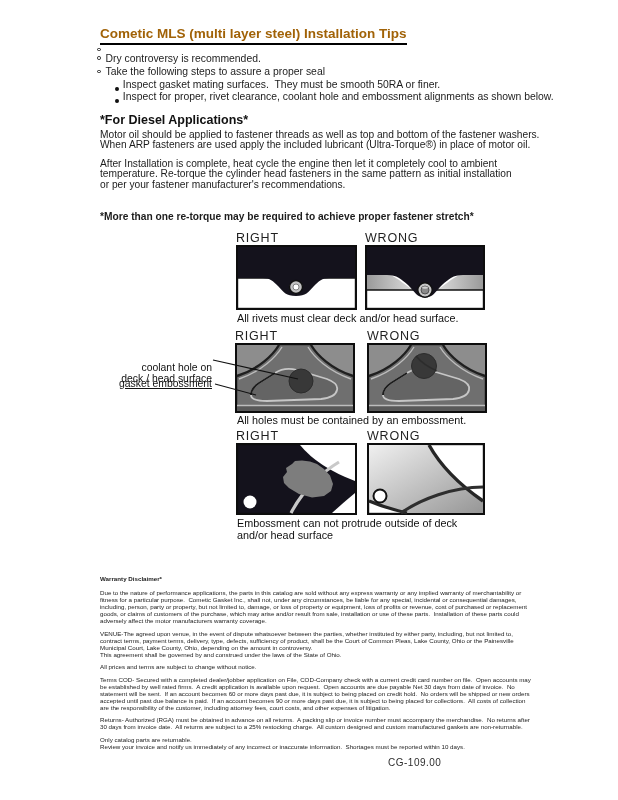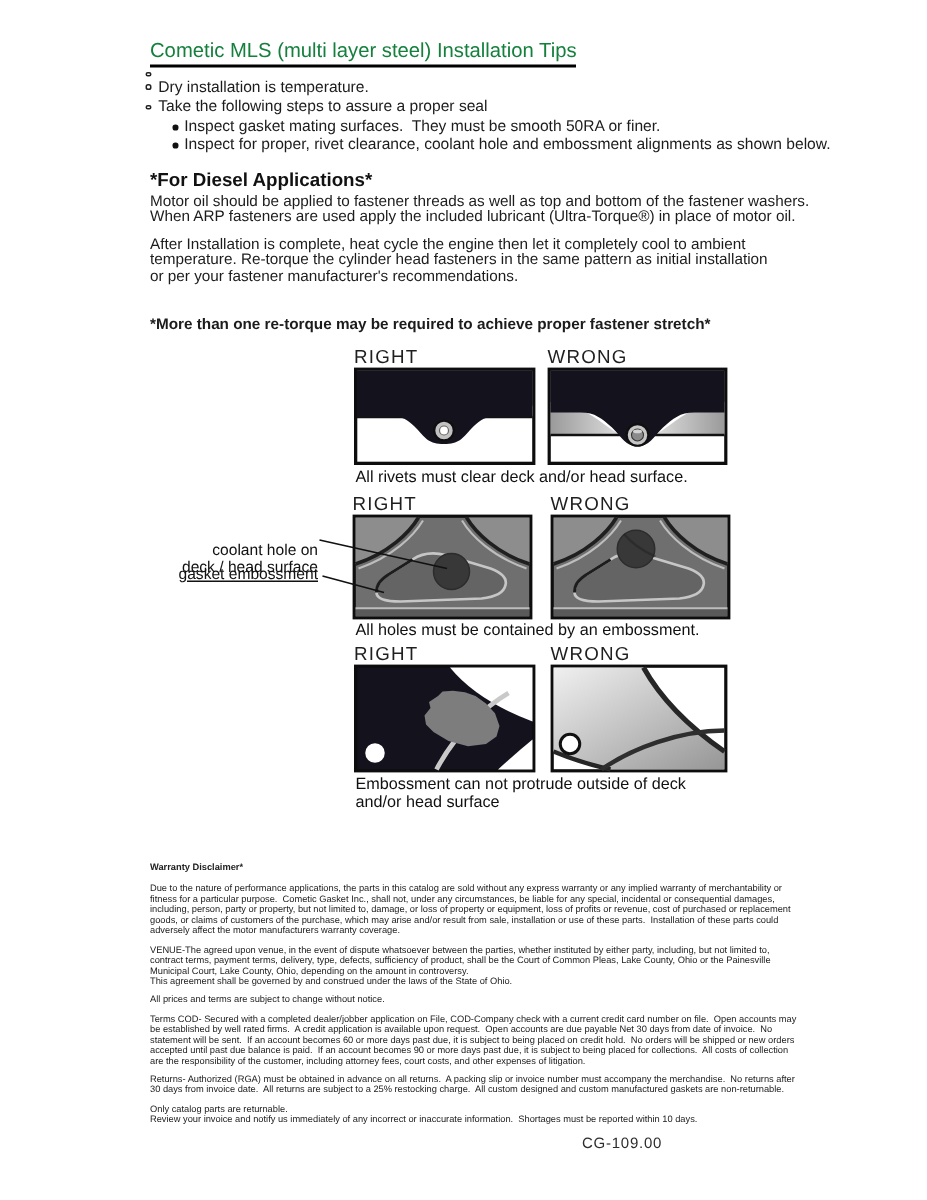--- a/index.html
+++ b/index.html
@@ -7,27 +7,27 @@
   .page {
     position:relative; width:618px; height:800px; margin:0 auto;
     background:#ffffff; overflow:hidden;
     font-family:"Liberation Sans", sans-serif; color:#1c1c1c;
   }
   .abs { position:absolute; }
   .pre { white-space:pre; }
   .preline { white-space:pre-line; }
 
   .doc-title {
-    left:100px; top:26px; font-size:13.5px; font-weight:normal; color:#15803d;
+    left:100px; top:26px; font-size:13.5px; font-weight:bold; color:#a16207;
   }
   .doc-title span { display:inline-block; border-bottom:2px solid #000; padding-bottom:2px; }
 
   .intro-list { left:97px; top:45px; list-style:none; }
   .intro-list li { display:flex; align-items:flex-start; font-size:10.4px; line-height:10.8px; margin-bottom:2.6px; white-space:pre; }
-  .intro-list li.sub { margin-left:18px; margin-bottom:1.2px; }
+  .intro-list li.sub { margin-left:18px; margin-bottom:1.2px;align-items:flex-end; }
   .b-open { width:3.5px; height:3.5px; border:1px solid #222; border-radius:50%; margin:2.6px 5px 0 0; flex:none; }
   .b-fill { width:3.8px; height:3.8px; background:#111; border-radius:50%; margin:2.6px 4px 0 0; flex:none; }
 
   .diesel-head { left:100px; top:113px; font-size:12.5px; font-weight:bold; color:#111; }
   .body-para { left:100px; font-size:10.2px; line-height:10.4px; color:#1c1c1c; }
 
   .panel-label { font-size:12.5px; letter-spacing:0.8px; color:#1f1f1f; }
   .caption { font-size:10.8px; color:#111; line-height:11.5px; }
 
   .side-label { font-size:10.4px; line-height:11.2px; color:#111; text-align:right; }
@@ -44,21 +44,21 @@
 <body>
 
 <div class="page">
 
   <div class="abs doc-title">
     <span>Cometic MLS (multi layer steel) Installation Tips</span>
   </div>
 
   <ul class="abs intro-list">
     <li><span class="b-open"></span></li>
-    <li><span class="b-open"></span><span>Dry installation is temperature.</span></li>
+    <li><span class="b-open"></span><span>Dry controversy is recommended.</span></li>
     <li><span class="b-open"></span><span>Take the following steps to assure a proper seal</span></li>
     <li class="sub"><span class="b-fill"></span><span>Inspect gasket mating surfaces.  They must be smooth 50RA or finer.</span></li>
     <li class="sub"><span class="b-fill"></span><span>Inspect for proper, rivet clearance, coolant hole and embossment alignments as shown below.</span></li>
   </ul>
 
   <div class="abs diesel-head">*For Diesel Applications*</div>
   <div class="abs body-para pre" style="top:130px;">Motor oil should be applied to fastener threads as well as top and bottom of the fastener washers.
 When ARP fasteners are used apply the included lubricant (Ultra-Torque®) in place of motor oil.</div>
   <div class="abs body-para pre" style="top:159px;">After Installation is complete, heat cycle the engine then let it completely cool to ambient
 temperature. Re-torque the cylinder head fasteners in the same pattern as initial installation

